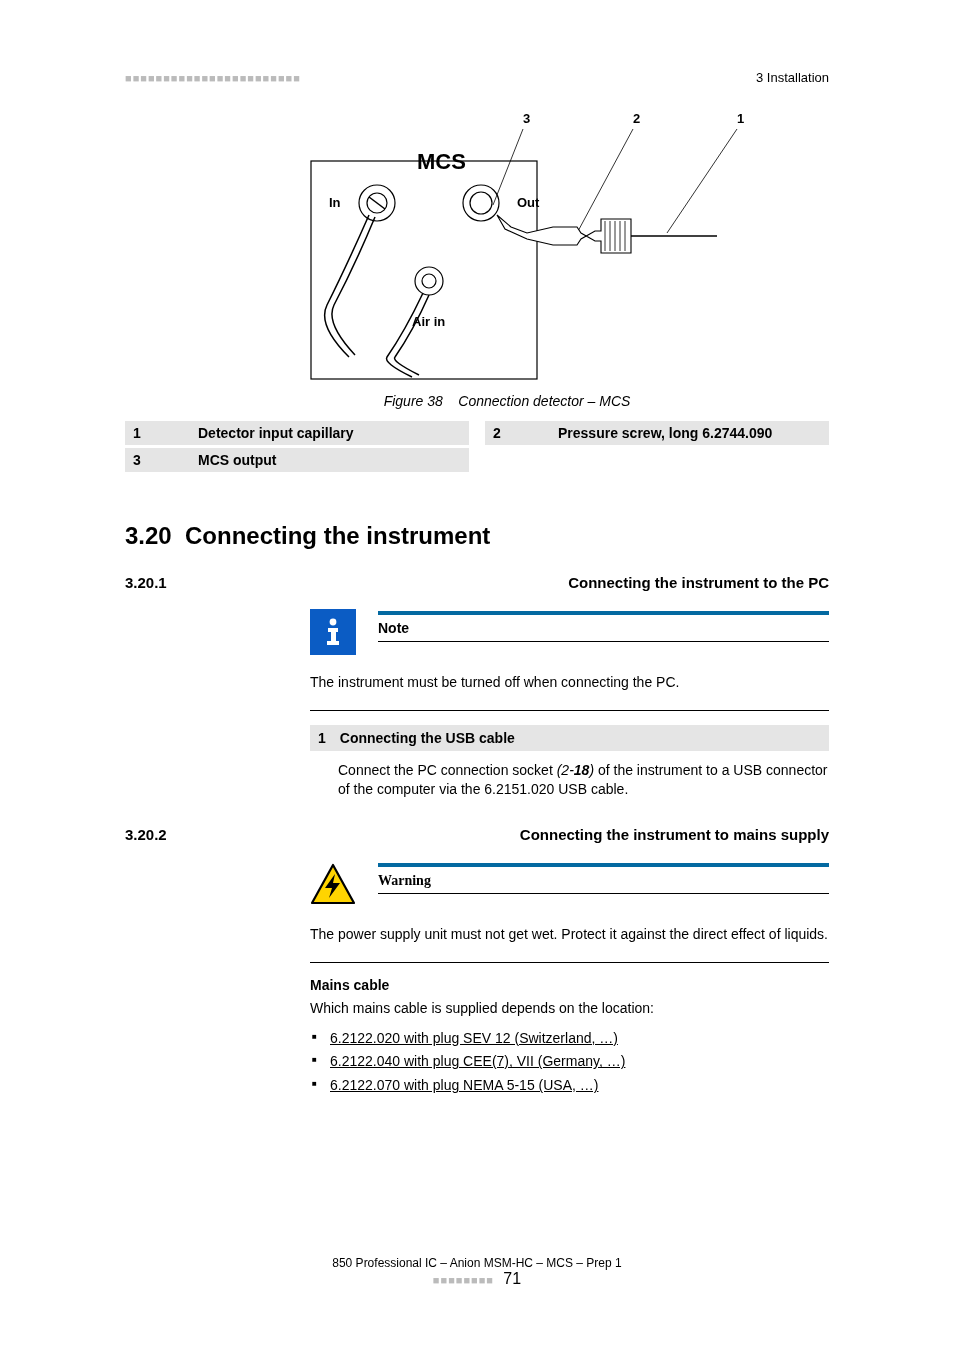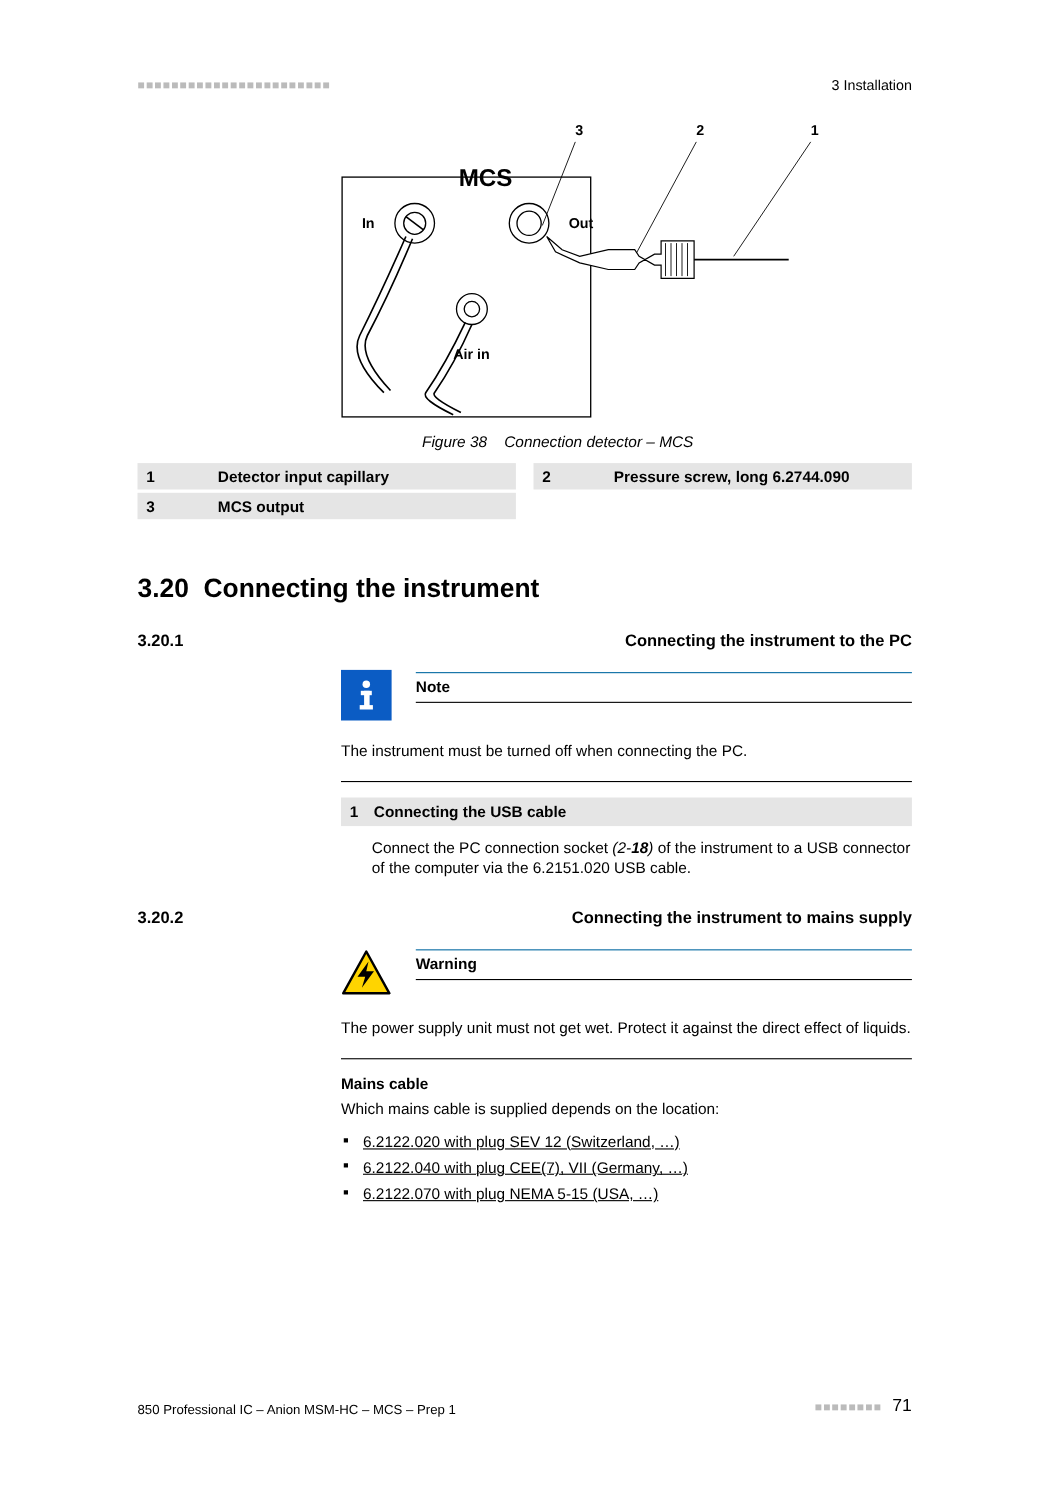--- a/index.html
+++ b/index.html
@@ -17,36 +17,36 @@
   .legend-text { font-weight: bold; font-size: 14px; padding-left: 37px; }
   .legend-table { margin-bottom: 50px; }
   .h2 { display: flex; font-size: 24px; font-weight: 900; margin-bottom: 24px; }
   .h2 .num { width: 60px; }
   .h3 { display: flex; gap: 28px; font-size: 15px; font-weight: 900; margin-bottom: 18px; justify-content: space-between; }
   .h3 .num { width: 60px; }
   .indent-block { margin-left: 185px; }
   .note-box { margin-bottom: 10px; }
   .note-head { display: flex; align-items: flex-start; gap: 22px; }
   .info-icon-wrap { width: 46px; height: 46px; background: #0b5cc4; display: flex; align-items: center; justify-content: center; flex-shrink: 0; }
-  .note-title-wrap { flex: 1; border-top: 1px solid #0369a1; border-bottom: 1px solid #000; padding: 4px 0; margin-top: 2px; }
+  .note-title-wrap { flex: 1; border-top: 4px solid #0369a1; border-bottom: 1px solid #000; padding: 4px 0; margin-top: 2px; }
   .note-title { font-weight: bold; font-size: 14px; }
   .note-body { font-size: 14px; line-height: 1.35; margin: 18px 0 6px 0; }
   .note-bottom-rule { border-top: 1px solid #000; margin-top: 18px; }
   .step-row { display: flex; gap: 14px; background: #e5e5e5; padding: 5px 8px; margin-top: 14px; margin-bottom: 10px; }
   .step-num { font-weight: bold; font-size: 14px; }
   .step-title { font-weight: bold; font-size: 14px; }
   .step-body { font-size: 14px; line-height: 1.4; margin-left: 28px; margin-bottom: 26px; }
-  .warn-head { display: flex; align-items: flex-start; gap: 22px; }
+  .warn-head { display: flex; align-items: flex-start; gap: 22px; font-family: Liberation Serif, serif; }
   .warn-icon-wrap { width: 46px; height: 46px; display: flex; align-items: center; justify-content: center; flex-shrink: 0; }
   .subhead { font-size: 14px; font-weight: 900; margin: 14px 0 6px 0; }
   .para { font-size: 14px; line-height: 1.4; margin-bottom: 8px; }
   ul.cable-list { list-style: none; margin-left: 0; }
   ul.cable-list li { font-size: 14px; line-height: 1.7; padding-left: 20px; position: relative; text-decoration: underline; }
   ul.cable-list li::before { content: "■"; position: absolute; left: 2px; top: 0; font-size: 8px; color: #000; line-height: 2.6; }
-  .footer { position: absolute; bottom: 62px; left: 125px; right: 125px; display: flex; justify-content: space-between; align-items: flex-end; font-size: 12px; }
+  .footer { position: absolute; bottom: 62px; left: 125px; right: 125px; display: flex; justify-content: space-between; align-items: center; font-size: 12px; flex-direction: column; }
   .page-num { font-weight: 400; font-size: 16px; margin-left: 6px; }
   .ref-italic { font-style: italic; }
   .ref-bold-italic { font-style: italic; font-weight: 900; }
   
   .fig-label { position: absolute; font-weight: 900; font-size: 16px; }
   .fig-small { position: absolute; font-weight: 900; font-size: 13px; }
 </style>
 </head>
 <body>
 <div class="page">

